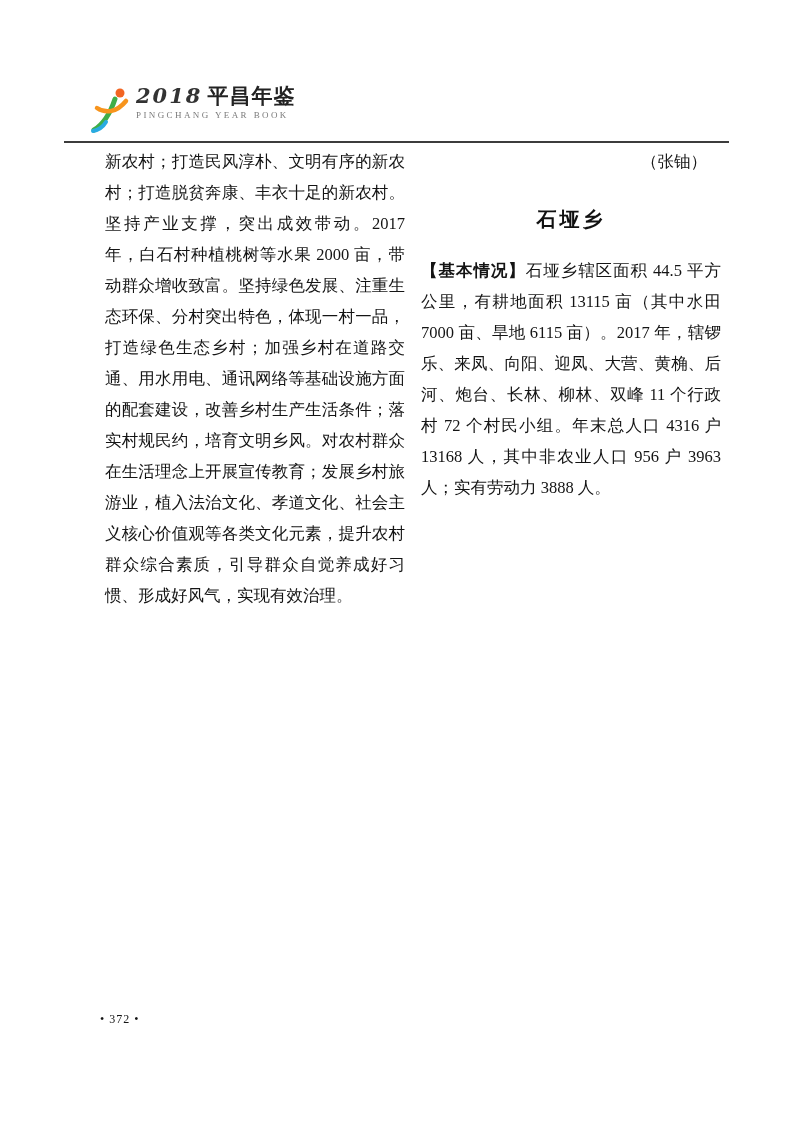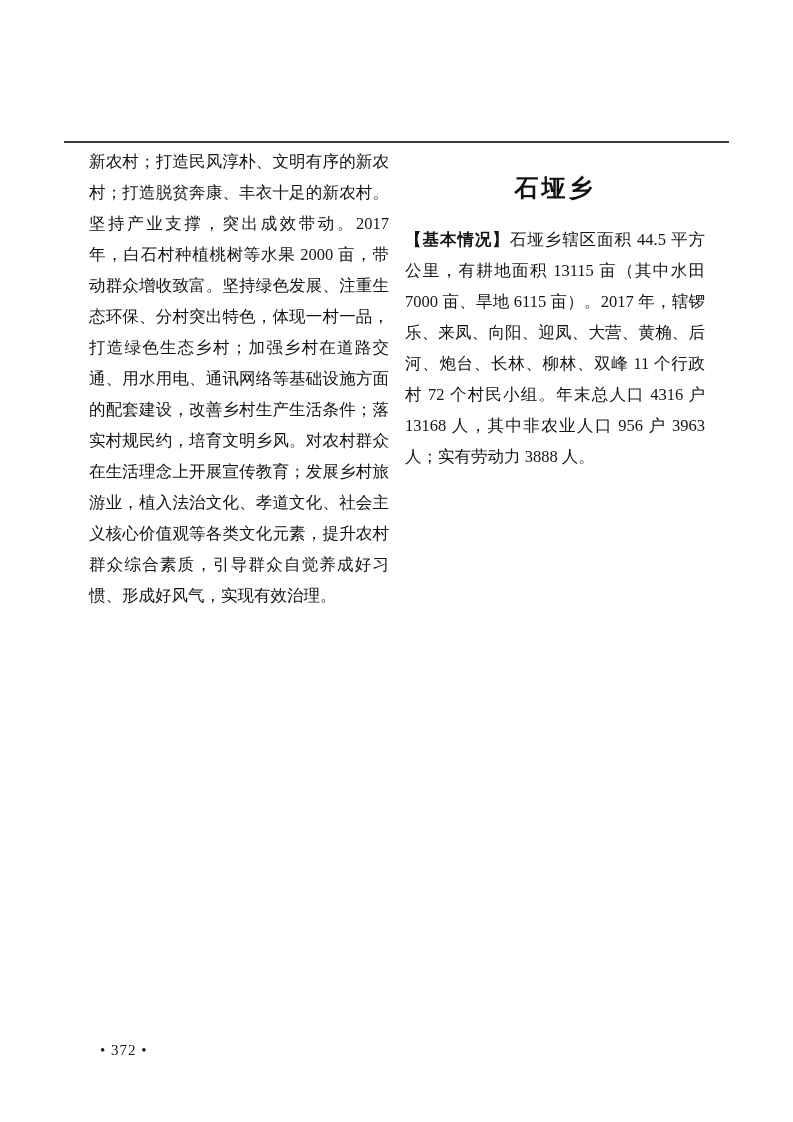--- a/index.html
+++ b/index.html
@@ -20,48 +20,63 @@
   .logo-cn { font-weight:600; letter-spacing:1px; }
   .logo-sub {
     font-size:9px; color:#7a7a7a; letter-spacing:2.4px; margin-top:2px;
     font-family:"Liberation Serif",serif; white-space:nowrap;
   }
   .header-rule {
     position:absolute; top:141px; left:64px; width:665px; height:0;
     border-top:2px solid #3c3c3c;
   }
   
-  .columns { position:absolute; top:146px; left:89px; width:616px; display:flex; gap:16px; }
+  .columns { position:absolute; top:146px; left:105px; width:616px; display:flex; gap:16px; }
   .col { width:300px; font-size:16.5px; line-height:31px; text-align:justify; }
   .col p { margin:0; }
   .inline-heading { font-family:"Liberation Sans","DejaVu Sans",sans-serif; font-weight:bold; }
   .byline { text-align:right; padding-right:14px; }
   .section-title {
-    font-family:"Liberation Sans","DejaVu Sans",sans-serif; font-size:24px; font-weight:bold;
+    font-family:"Liberation Sans","DejaVu Sans",sans-serif; font-size:20px; font-weight:bold;
     text-align:center; letter-spacing:3px; margin:26px 0 20px; line-height:32px; color:#111;
   }
   .indent { text-indent:2em; }
   
-  .page-number { position:absolute; top:1042px; left:100px; font-size:15px; letter-spacing:1px; }
+  .page-number { position:absolute; top:1012px; left:100px; font-size:12px; letter-spacing:1px; }
 </style>
 </head>
 <body>
 
 <div class="page">
 
+  <div class="header-logo">
+    <svg class="logo-icon" viewBox="0 0 44 48" xmlns="http://www.w3.org/2000/svg">
+      <circle cx="30" cy="7" r="4.5" fill="#f26522"></circle>
+      <path d="M4 44 C14 38, 20 28, 25 13" stroke="#3fae49" stroke-width="5" fill="none" stroke-linecap="round"></path>
+      <path d="M7 22 C16 28, 27 26, 36 15" stroke="#f7941d" stroke-width="4.5" fill="none" stroke-linecap="round"></path>
+      <path d="M3 45 C9 44, 13 41, 16 36" stroke="#29abe2" stroke-width="4" fill="none" stroke-linecap="round"></path>
+    </svg>
+    <div class="logo-text-block">
+      <div class="logo-title-row">
+        <span class="logo-year">2018</span><span class="logo-cn">平昌年鉴</span>
+      </div>
+      <div class="logo-sub">PINGCHANG YEAR BOOK</div>
+    </div>
+  </div>
 
   <div class="header-rule"></div>
 
   <div class="columns">
 
     <div class="col">
       <p>新农村；打造民风淳朴、文明有序的新农村；打造脱贫奔康、丰衣十足的新农村。坚持产业支撑，突出成效带动。2017 年，白石村种植桃树等水果 2000 亩，带动群众增收致富。坚持绿色发展、注重生态环保、分村突出特色，体现一村一品，打造绿色生态乡村；加强乡村在道路交通、用水用电、通讯网络等基础设施方面的配套建设，改善乡村生产生活条件；落实村规民约，培育文明乡风。对农村群众在生活理念上开展宣传教育；发展乡村旅游业，植入法治文化、孝道文化、社会主义核心价值观等各类文化元素，提升农村群众综合素质，引导群众自觉养成好习惯、形成好风气，实现有效治理。</p>
     </div>
 
     <div class="col">
+      <p class="byline">（张铀）</p>
       <h2 class="section-title">石垭乡</h2>
       <p><span class="inline-heading">【基本情况】</span><span>石垭乡辖区面积 44.5 平方公里，有耕地面积 13115 亩（其中水田 7000 亩、旱地 6115 亩）。2017 年，辖锣乐、来凤、向阳、迎凤、大营、黄桷、后河、炮台、长林、柳林、双峰 11 个行政村 72 个村民小组。年末总人口 4316 户 13168 人，其中非农业人口 956 户 3963 人；实有劳动力 3888 人。</span></p>
     </div>
 
   </div>
 
   <div class="page-number">• 372 •</div>
 
 </div>
 

